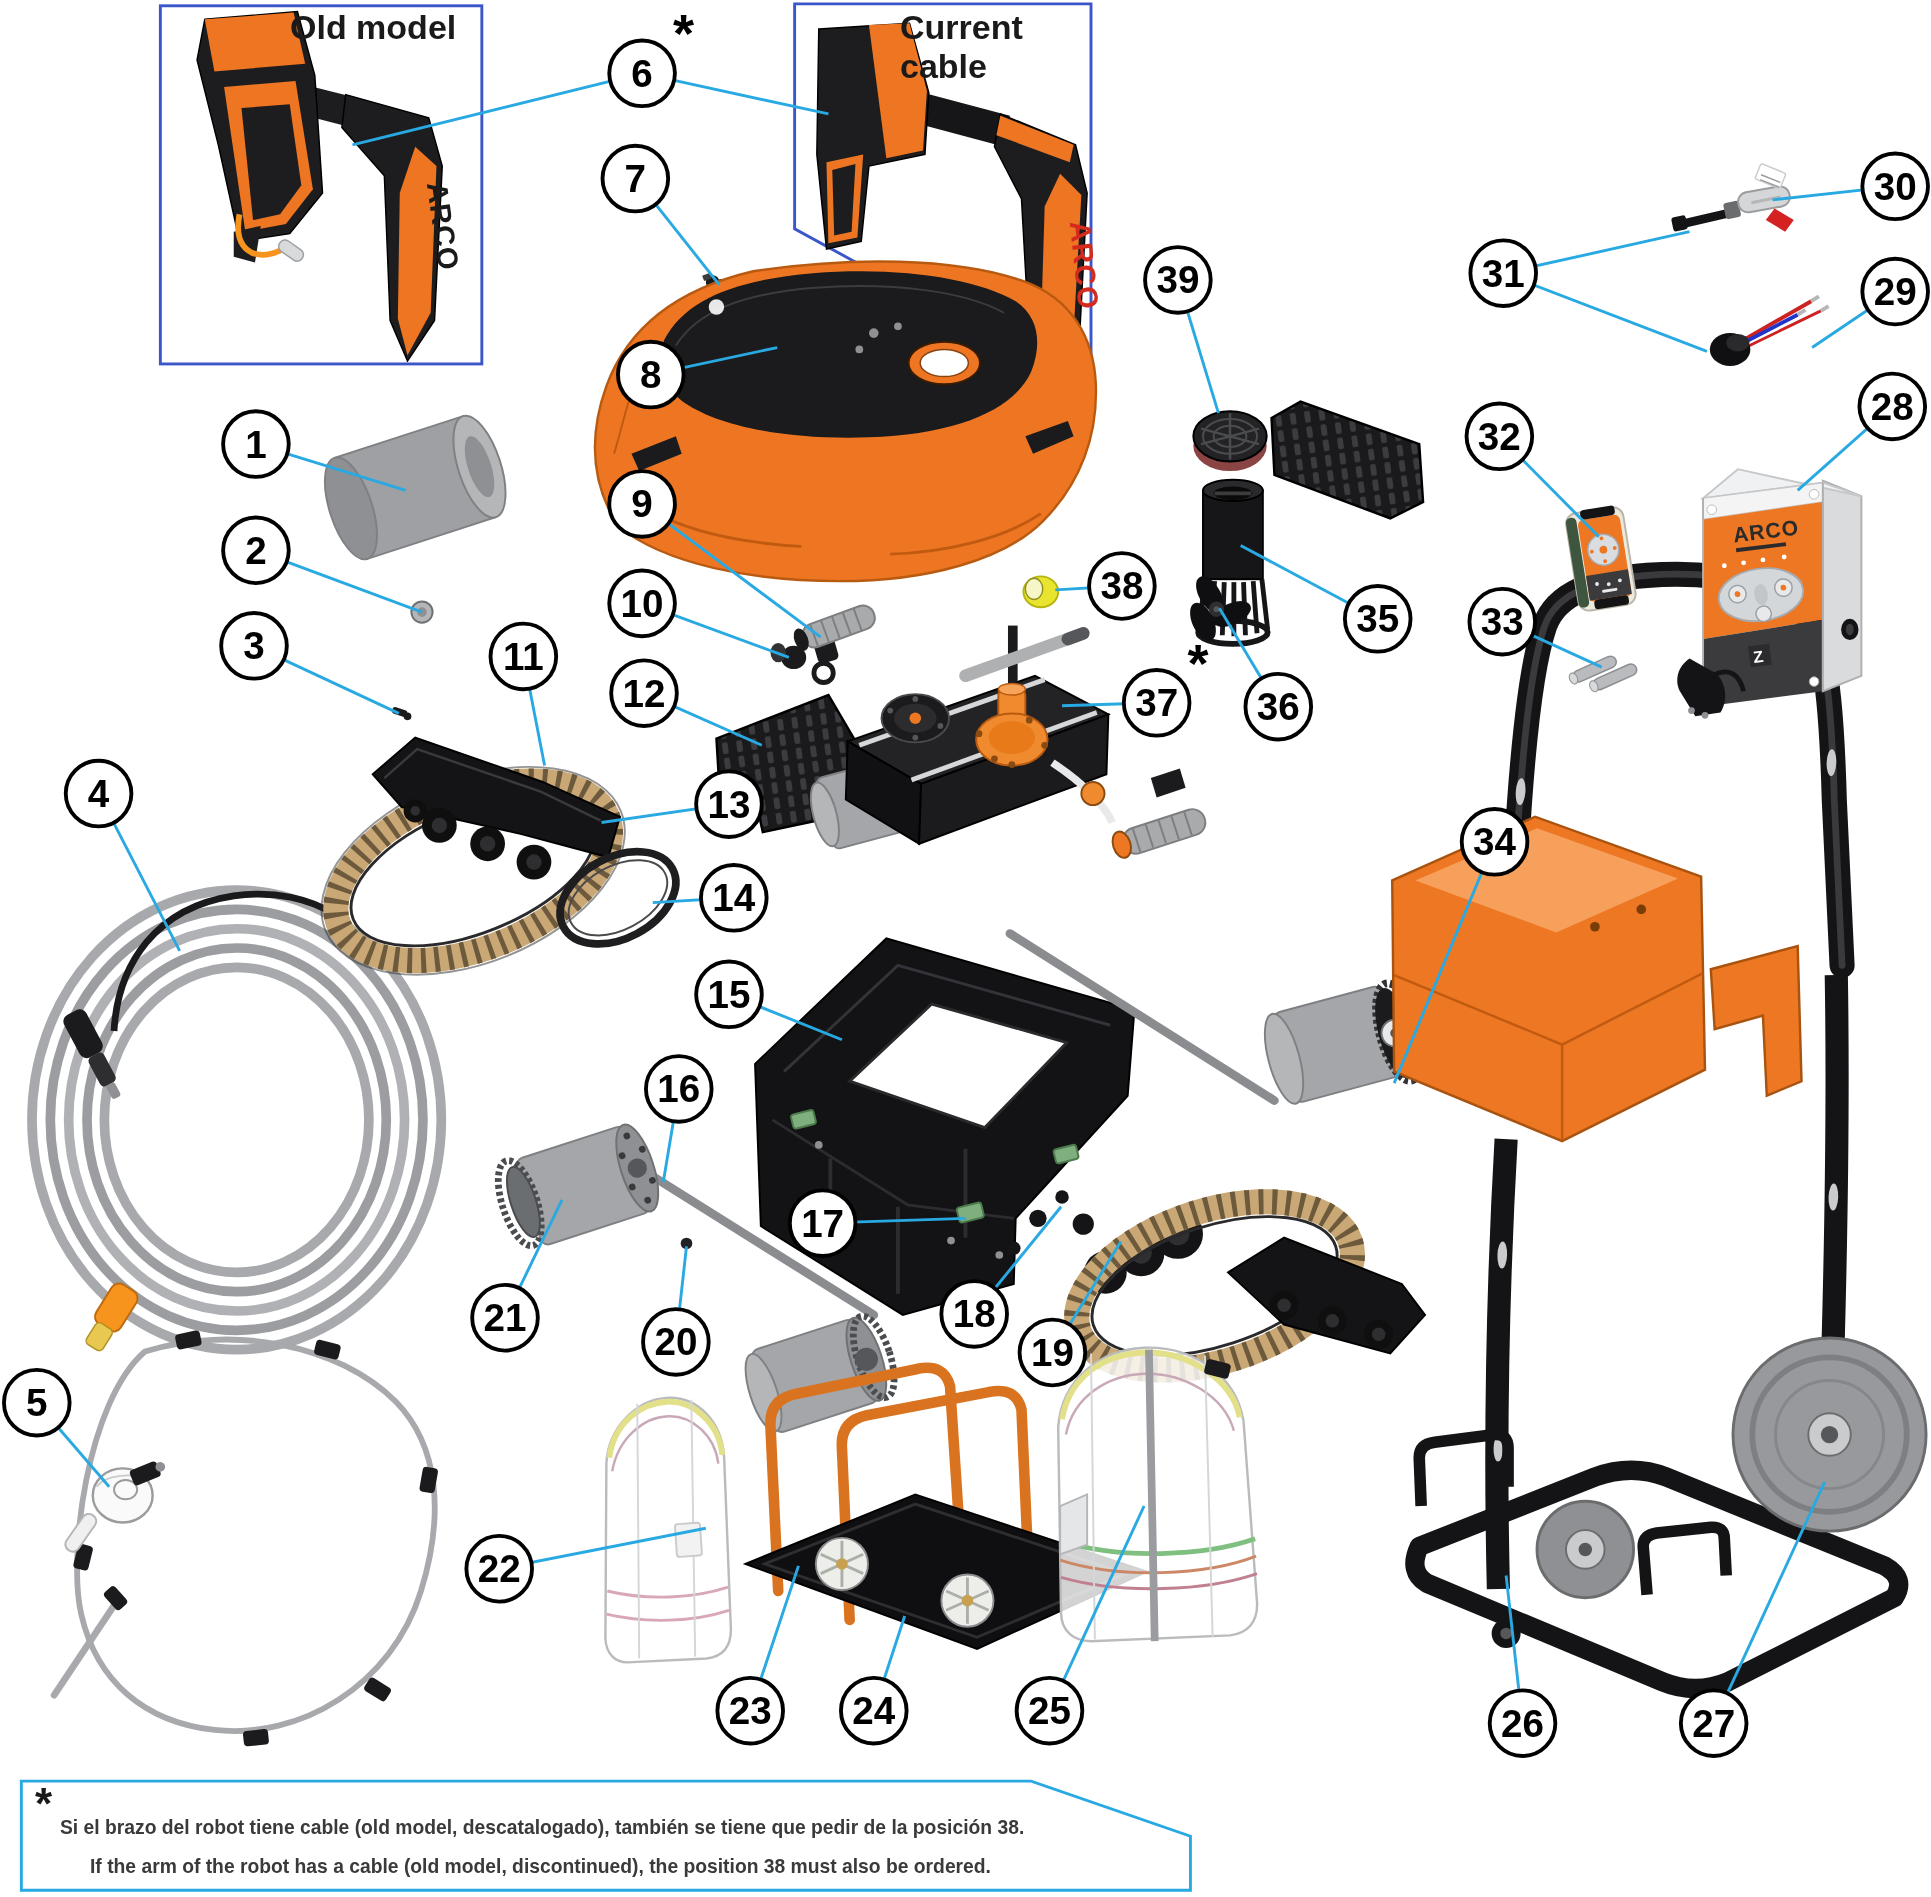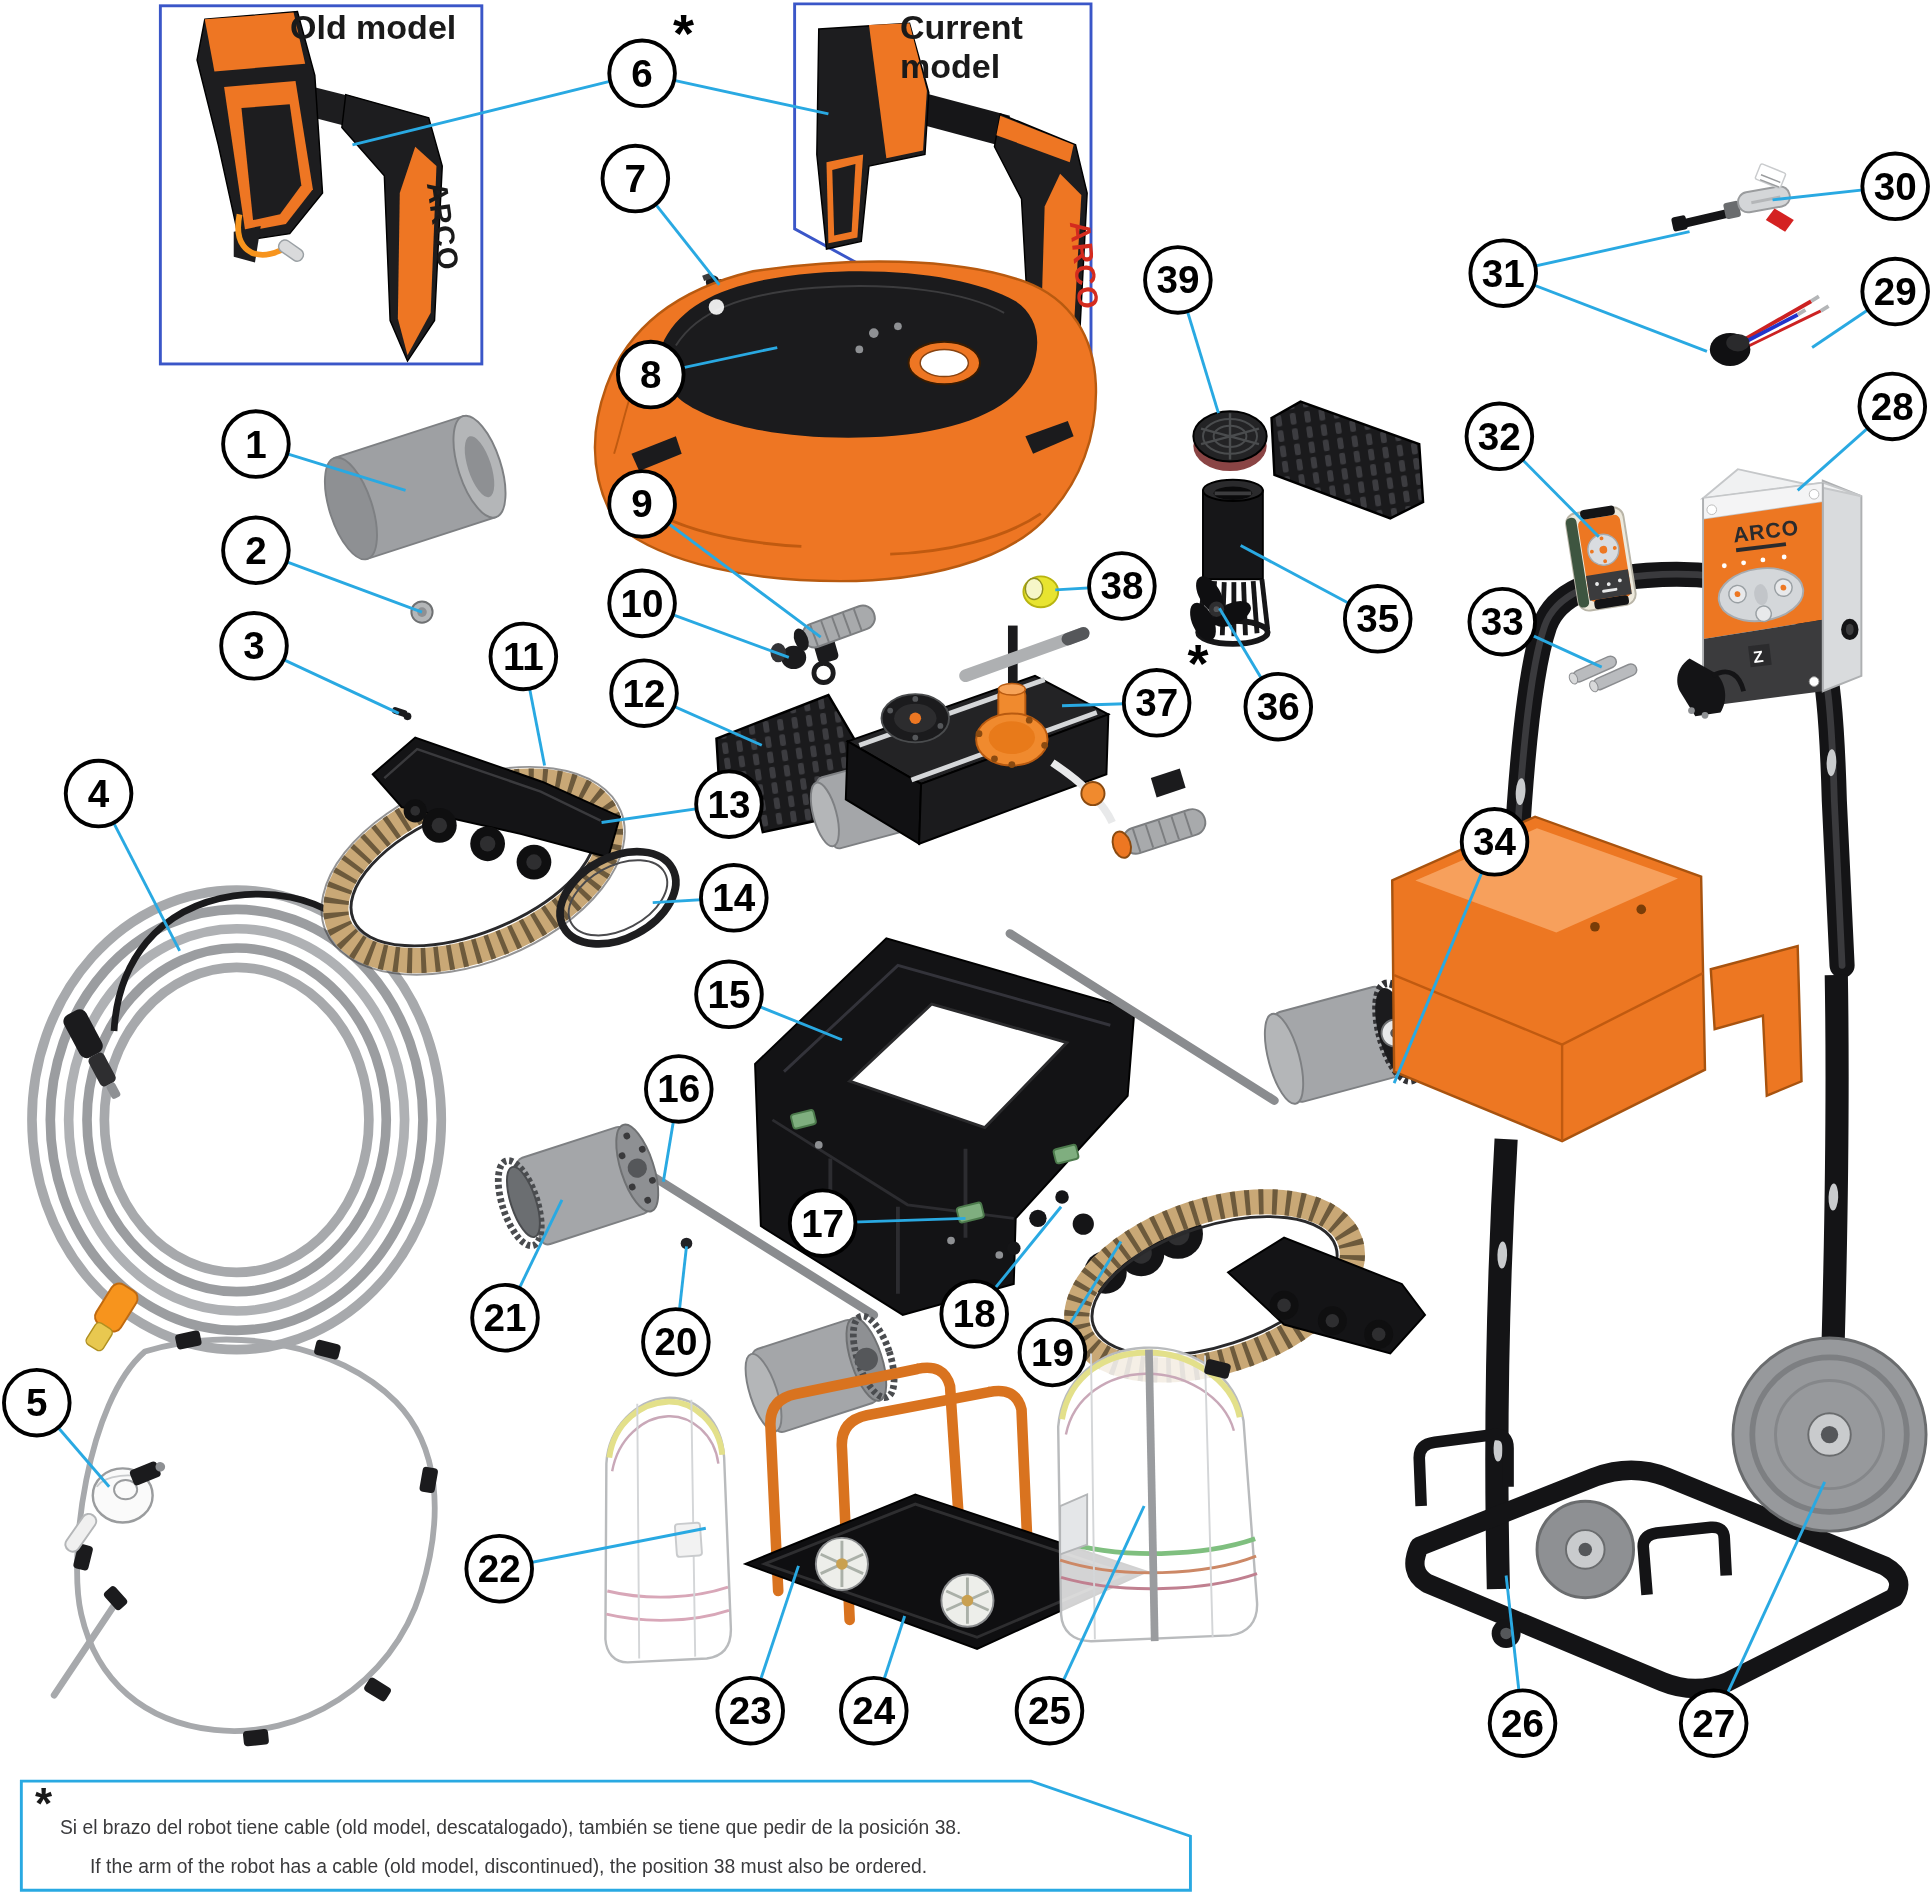--- a/index.html
+++ b/index.html
@@ -1,21 +1,21 @@
 <!DOCTYPE html>
 <html><head>
 <meta charset="utf-8">
 <style>
   html,body{margin:0;padding:0;background:#ffffff;}
   .stage{position:relative;width:1931px;height:1897px;background:#ffffff;overflow:hidden;
          font-family:"Liberation Sans",sans-serif;}
   .stage svg{position:absolute;left:0;top:0;}
   .model-label{position:absolute;font-weight:bold;font-size:34px;color:#1a1a1a;text-align:left;}
   .foot-star{position:absolute;left:35px;top:1782px;font-size:44px;font-weight:bold;color:#1a1a1a;line-height:1;}
-  .foot-line{position:absolute;left:60px;font-size:19.3px;font-weight:normal;color:#3a3a3c;white-space:nowrap;}
+  .foot-line{position:absolute;left:60px;font-size:19.3px;font-weight:bold;color:#3a3a3c;white-space:nowrap;}
   .foot-es{top:1817px;}
   .foot-en{top:1856px;margin-left:30px;}
 </style>
 </head>
 <body>
 
 <div class="stage">
 
 <svg width="1931" height="1897" viewBox="0 0 2000 1965" xmlns="http://www.w3.org/2000/svg">
   <defs>
@@ -720,20 +720,20 @@
           <text x="1220" y="290" text-anchor="middle" dominant-baseline="central" font-size="40" font-weight="bold" font-family="&quot;Liberation Sans&quot;, sans-serif" fill="#000000">39</text>
         </g>
       </g>
 
   <g>
     <path d="M22,1845 L1068,1845 L1233,1902 L1233,1958 L22,1958 Z" fill="#FFFFFF" stroke="#29A9E2" stroke-width="3"></path>
   </g>
 </svg>
 
 <div class="model-label" style="left:290px;top:7.7px;width:180px;">Old model</div>
-<div class="model-label" style="left:900px;top:7.7px;width:180px;">Current model</div>
+<div class="model-label" style="left:900px;top:7.7px;width:180px;">Current cable</div>
 
 <div class="foot-star">*</div>
 <div class="foot-line foot-es">Si el brazo del robot tiene cable (old model, descatalogado), también se tiene que pedir de la posición 38.</div>
 <div class="foot-line foot-en">If the arm of the robot has a cable (old model, discontinued), the position 38 must also be ordered.</div>
 
 </div>
 
 
 </body></html>

